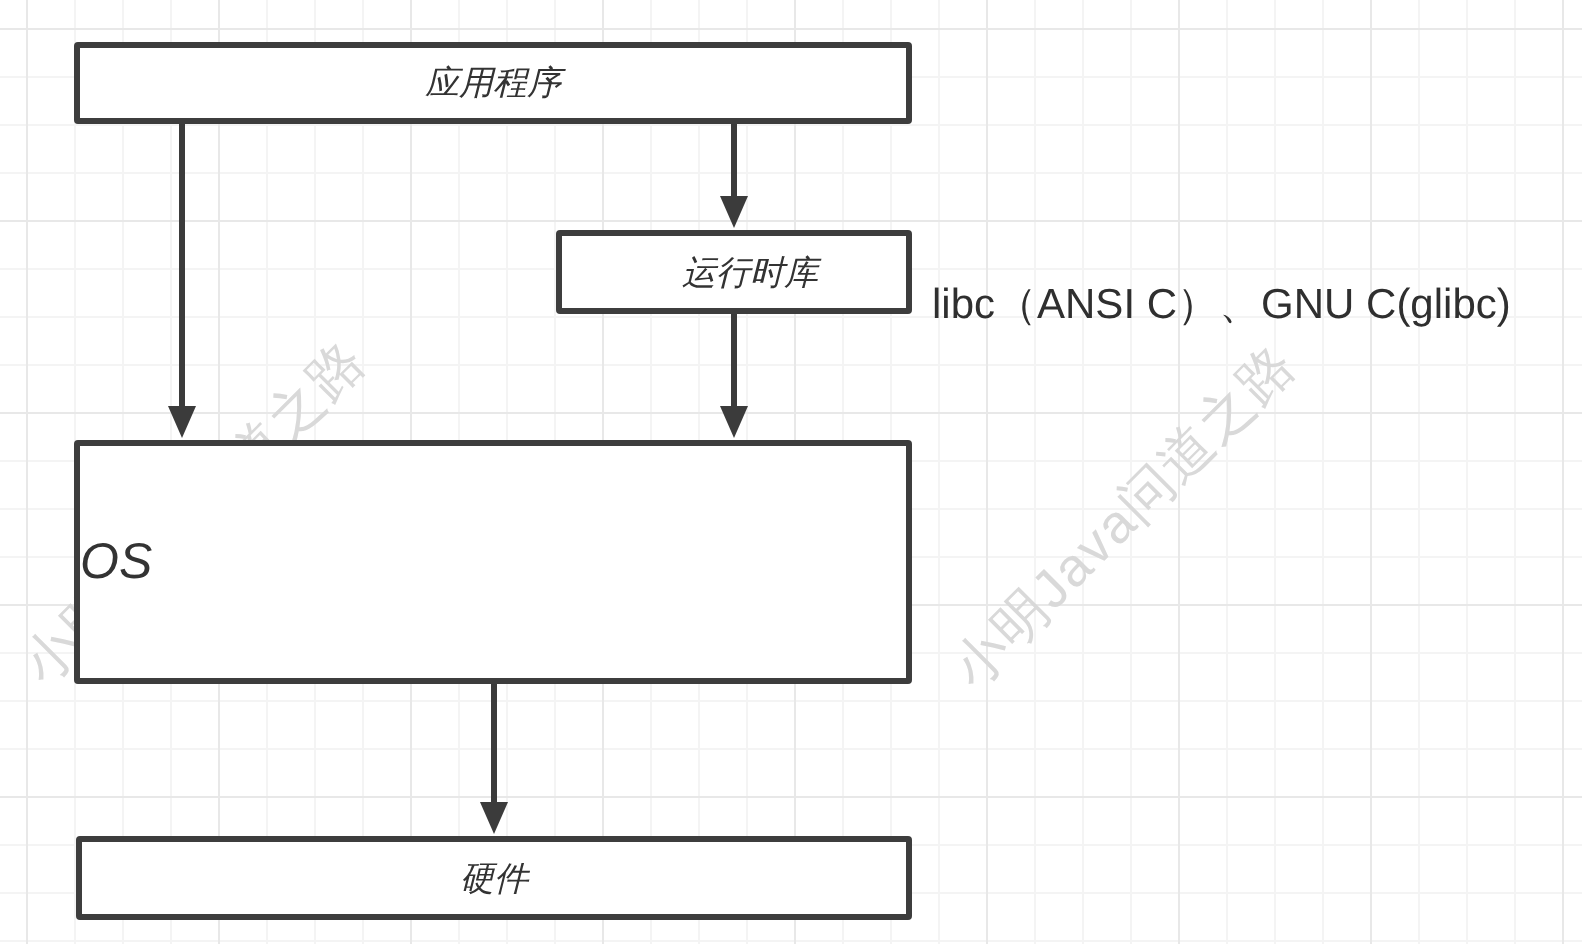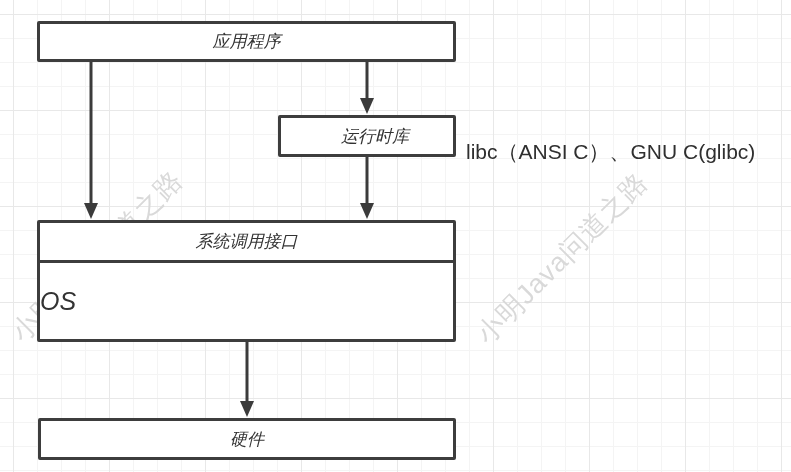--- a/index.html
+++ b/index.html
@@ -81,23 +81,20 @@
 
 <div class="node node-app">
   <span>应用程序</span>
 </div>
 
 <div class="node node-runtime">
   <span>运行时库</span>
 </div>
 
 <div class="node node-os">
-  <div class="os-top">
-    <span>系统调用接口</span>
-  </div>
   <div class="os-bottom">
     <span>OS</span>
   </div>
 </div>
 
 <div class="node node-hardware">
   <span>硬件</span>
 </div>
 
 <div class="annotation">libc（ANSI C）、GNU C(glibc)</div>

